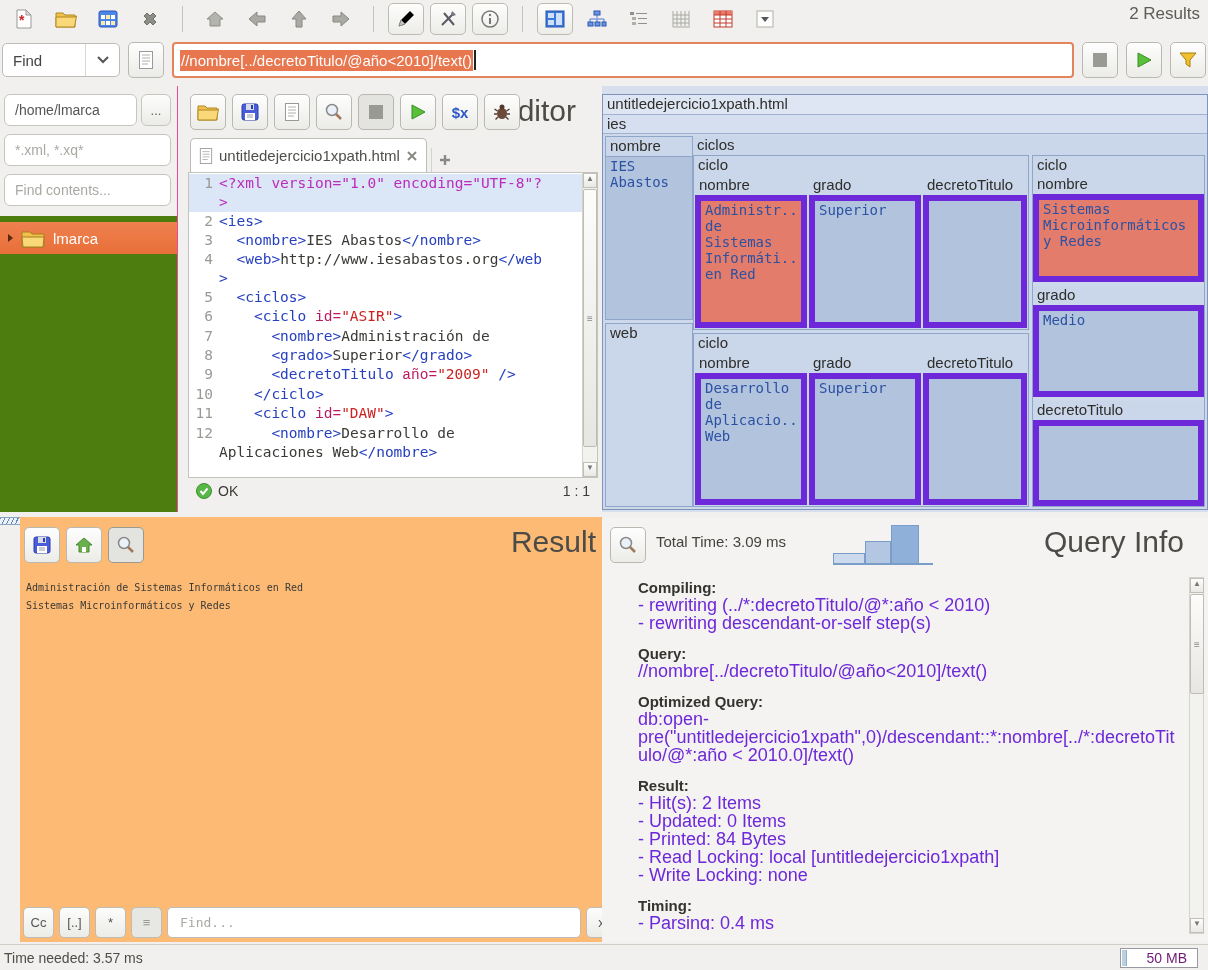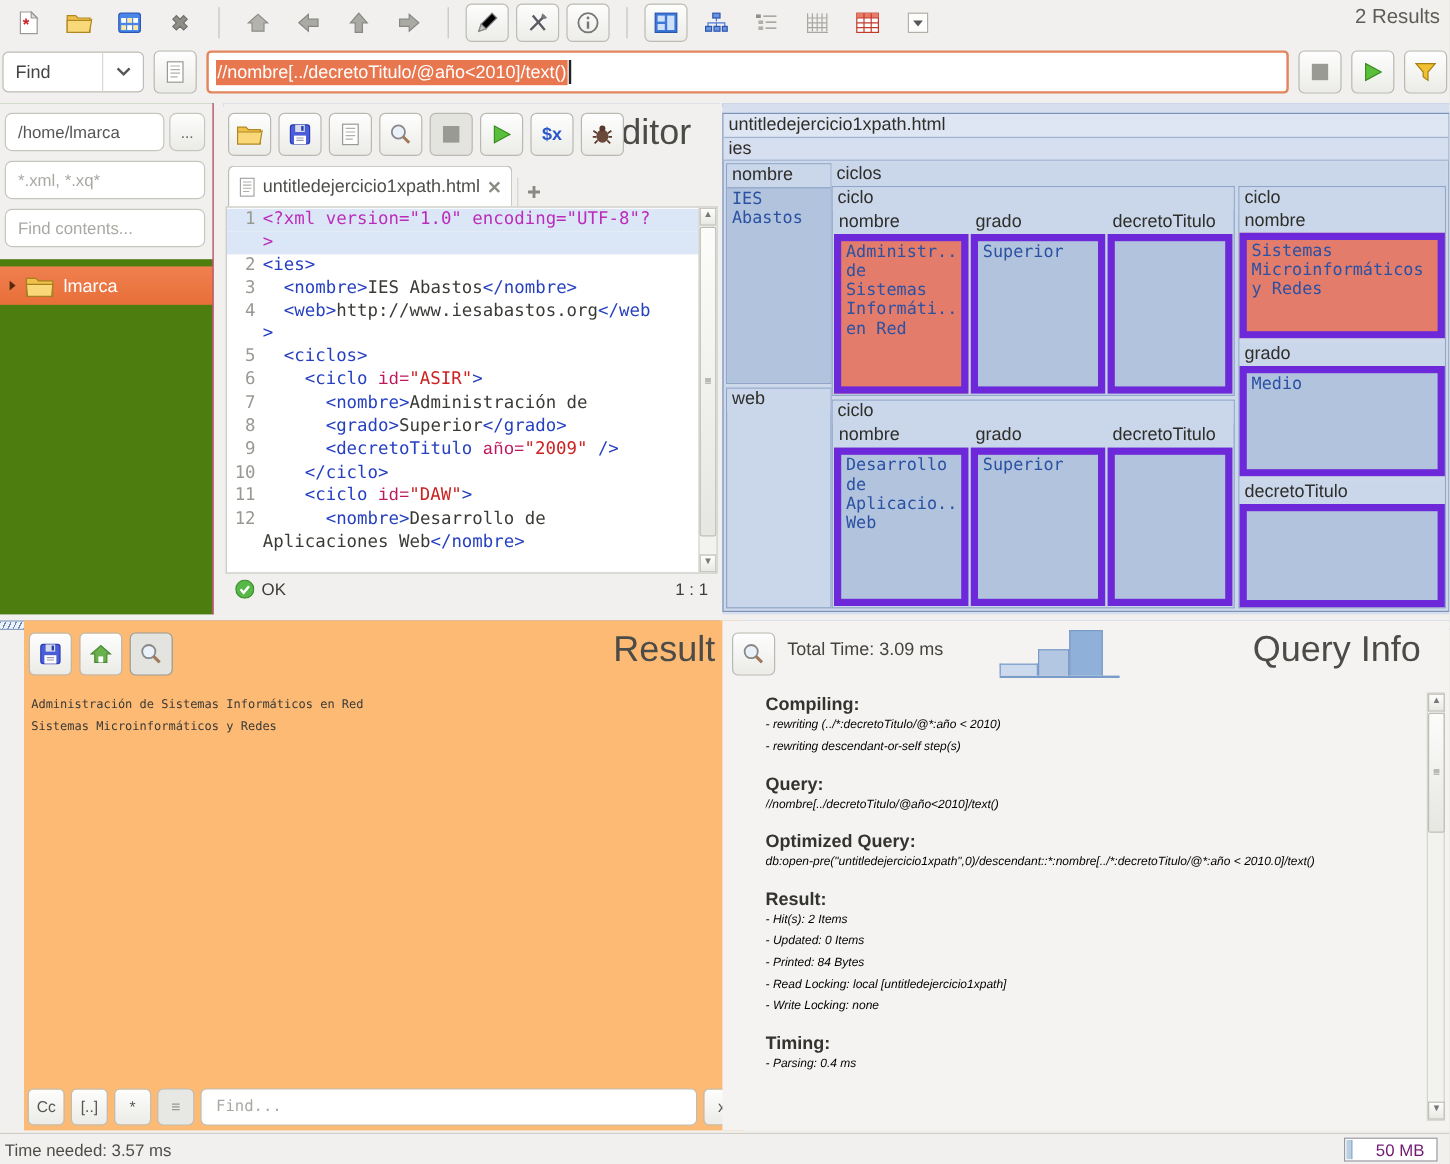--- a/index.html
+++ b/index.html
@@ -124,21 +124,21 @@
   #info-panel { position:absolute; left:602px; top:517px; width:606px; height:425px; background:#f4f3f1; }
   #info-head { position:relative; display:flex; gap:10px; padding:10px 4px 2px 8px; align-items:flex-start; }
   #total-time { font-size:15px; color:#44443f; margin-top:6px; }
   #histogram { position:absolute; right:275px; top:8px; width:100px; height:40px; border-bottom:2px solid #7a9cc8; display:flex; align-items:flex-end; }
   #histogram .b { border:1px solid #7a9cc8; border-bottom:none; }
   #histogram .b1 { width:32px; height:10px; background:#cdd9ec; }
   #histogram .b2 { width:26px; height:22px; background:#b3c6e2; }
   #histogram .b3 { width:28px; height:38px; background:#8fb0d8; }
   #info-body { position:absolute; left:36px; right:26px; top:62px; bottom:12px; overflow:hidden; }
   .qi-h { font-size:15px; font-weight:bold; color:#333330; margin-top:13px; }
-  .qi-l { font-size:10px; color:#000000; line-height:18px; overflow-wrap:anywhere;font-style:italic; }
+  .qi-l { font-size:18px; color:#6d28d9; line-height:18px; overflow-wrap:anywhere; }
   .qi-h:first-child { margin-top:0; }
   #info-scroll { position:absolute; right:4px; top:60px; bottom:8px; width:15px; background:#f2f2ef; border:1px solid #d4d4cc; }
 
   
   #statusbar { position:absolute; left:0; bottom:0; width:1208px; height:26px; border-top:1px solid #cfcfc8;
                display:flex; align-items:center; font-size:14px; color:#4c4c48; padding:0 4px; }
   #mem-box { margin-left:auto; margin-right:6px; width:78px; height:20px; background:#fff; border:1px solid #98989f;
              display:flex; align-items:center; position:relative; }
   #mem-box .bar { position:absolute; left:1px; top:1px; bottom:1px; width:5px; background:#b9cfe2; border-right:1px solid #8fb0cc; }
   #mem-box .txt { margin-left:auto; margin-right:10px; font-size:14px; color:#701a75; }

